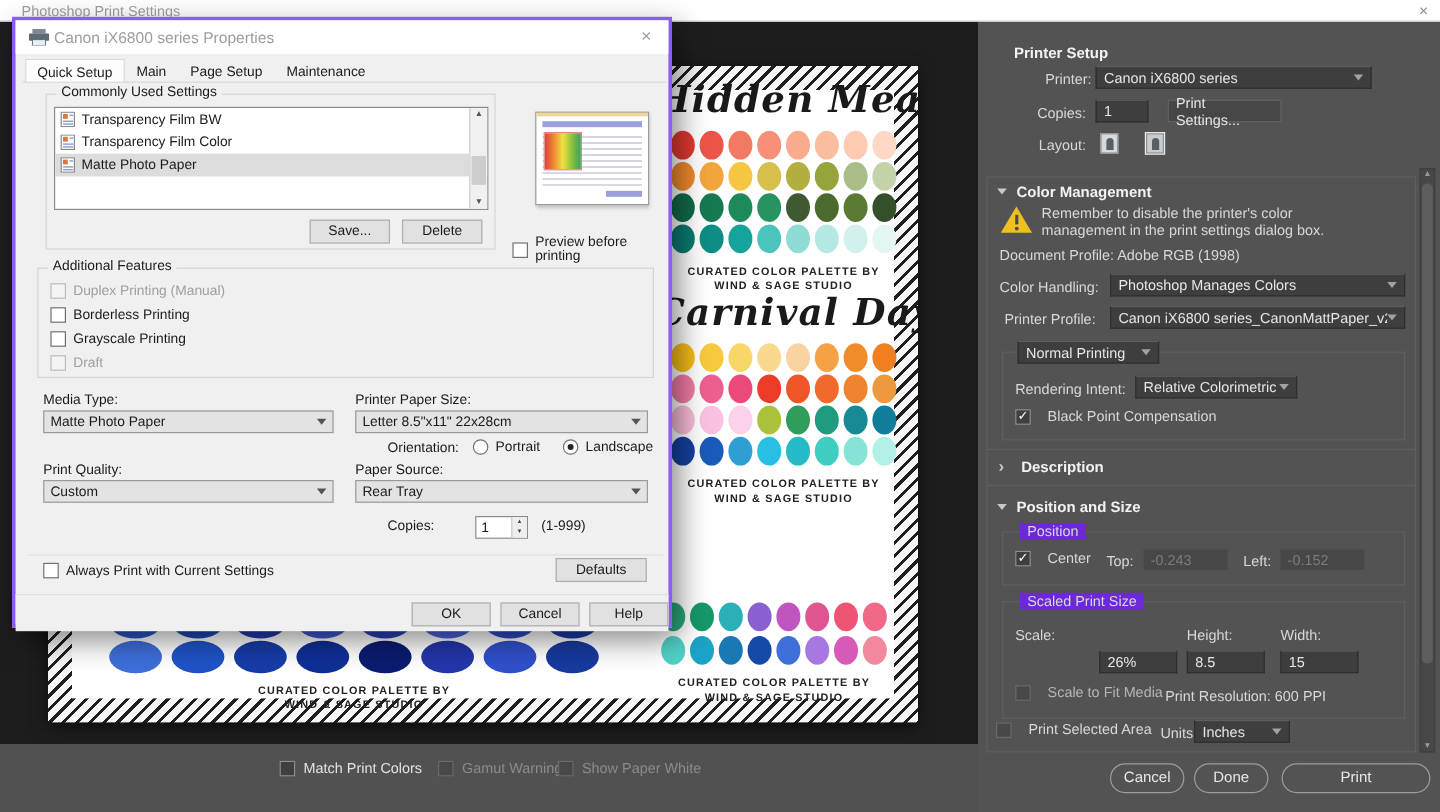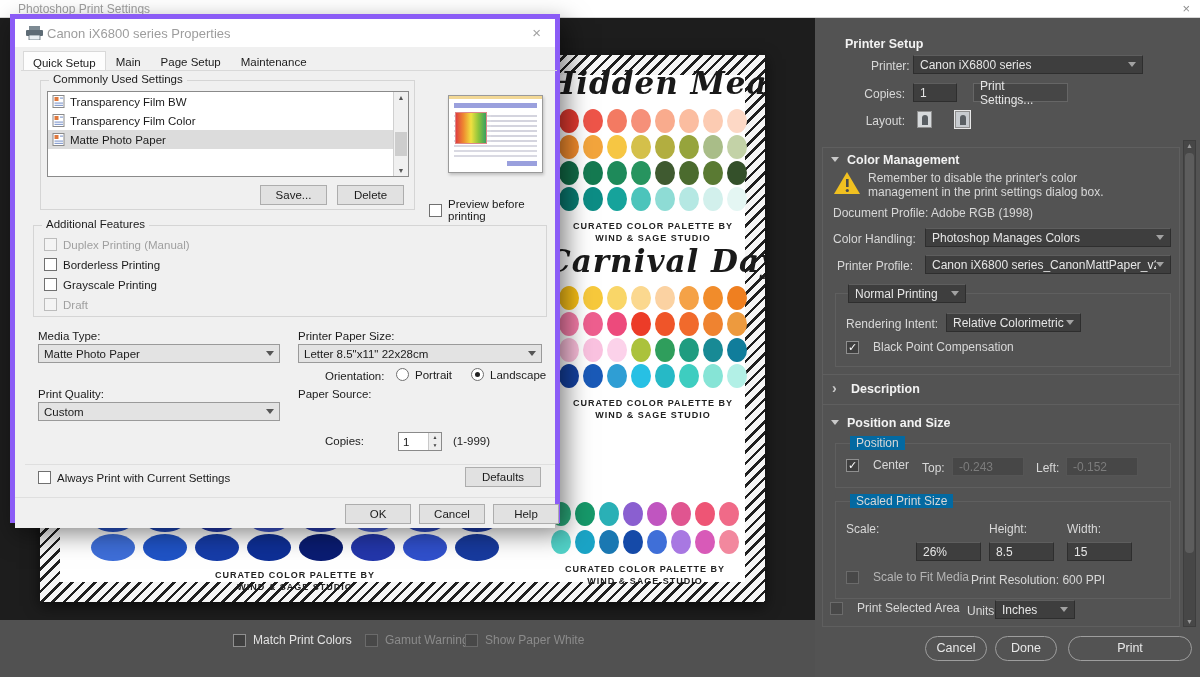--- a/index.html
+++ b/index.html
@@ -37,28 +37,28 @@
   
   .panel { position:absolute; left:815px; top:18px; width:385px; height:659px; background:#535353; color:#d8d8d8; font-size:12px; z-index:2; }
   .panel .hdr { font-weight:700; color:#f2f2f2; font-size:12.5px; }
   .chev { display:inline-block; width:0; height:0; border-left:4px solid transparent; border-right:4px solid transparent; border-top:5px solid #c9c9c9; }
   .chev-right { font-size:14px; color:#c9c9c9; font-weight:700; }
   .dark-combo, .dark-input { background:#3e3e3e; border:1px solid #2e2e2e; border-top-color:#5e5e5e; color:#e6e6e6; font-size:12px; display:flex; align-items:center; padding:0 6px; }
   .dark-combo .caret { margin-left:auto; border-left:4px solid transparent; border-right:4px solid transparent; border-top:5px solid #a2a2a2; }
   .dark-input.disabled { color:#7c7c7c; background:#474747; border-color:#555; }
   .sect { position:absolute; border:1px solid #5f5f5f; }
   .fs { position:absolute; border:1px solid #5f5f5f; }
-  .fs-leg { position:absolute; top:-8px; left:14px; background:#0369a1; padding:0 6px; font-size:12px; color:#d8d8d8; }
+  .fs-leg { position:absolute; top:-8px; left:14px; background:#6d28d9; padding:0 6px; font-size:12px; color:#d8d8d8; }
   .pill { position:absolute; height:25px; border:1px solid #9e9e9e; border-radius:13px; background:transparent; color:#e8e8e8; font-size:12.5px; text-align:center; line-height:23px; }
   .pscroll { position:absolute; left:368px; top:122px; width:13px; height:487px; background:#474747; border:1px solid #3e3e3e; }
   .pscroll .thumb { position:absolute; left:1px; top:12px; width:9px; height:400px; background:#5d5d5d; border-radius:4px; }
   .pscroll .arr { position:absolute; left:0; width:11px; text-align:center; font-size:7px; color:#9a9a9a; }
 
   
-  .dialog { position:absolute; left:10px; top:14px; width:550px; height:509px; background:#f0f0f0; border:5px solid #8b5cf6; box-shadow:6px 10px 24px rgba(0,0,0,.5); z-index:10; font-size:11.5px; color:#1b1b1b; }
+  .dialog { position:absolute; left:10px; top:14px; width:550px; height:509px; background:#f0f0f0; border:3px solid #8b5cf6; box-shadow:6px 10px 24px rgba(0,0,0,.5); z-index:10; font-size:11.5px; color:#1b1b1b; }
   .dlg-titlebar { position:absolute; left:0; top:0; width:100%; height:28px; background:#ffffff; }
   .dlg-title { position:absolute; left:32px; top:7px; font-size:13px; color:#9d9d9d; }
   .dlg-close { position:absolute; right:14px; top:5px; font-size:15px; color:#a2a2a2; }
   .tabs { position:absolute; left:8px; top:32px; display:flex; align-items:flex-end; }
   .tab { padding:3px 9px 2px; font-size:11.5px; color:#1b1b1b; border:1px solid transparent; }
   .tab.active { background:#fdfdfd; border:1px solid #d9d9d9; border-bottom:none; padding-top:5px; }
   .tabline { position:absolute; left:6px; top:51px; width:536px; height:1px; background:#d9d9d9; }
   .group { position:absolute; border:1px solid #d5d5d5; }
   .group-leg { position:absolute; top:-8px; left:8px; background:#f0f0f0; padding:0 4px; font-size:11.5px; }
   .listbox { position:absolute; background:#fff; border:1px solid #8a8a8a; }
@@ -540,20 +540,24 @@
       <span class="lbl">Landscape</span>
     </div>
 
     <div class="abs" style="left:23px; top:369px;">Print Quality:</div>
     <div class="combo" style="left:23px; top:383px; width:242px;">
       <span>Custom</span>
       <span class="caret"></span>
     </div>
 
     <div class="abs" style="left:283px; top:369px;">Paper Source:</div>
+    <div class="combo" style="left:283px; top:383px; width:244px;">
+      <span>Rear Tray</span>
+      <span class="caret"></span>
+    </div>
 
     <div class="abs" style="left:310px; top:416px;">Copies:</div>
     <div class="spin" style="left:383px; top:413px;">
       <span class="val">1</span>
       <div class="btns">
           <div>▲</div>
           <div>▼</div>
         </div>
     </div>
     <div class="abs" style="left:438px; top:416px;">(1-999)</div>

